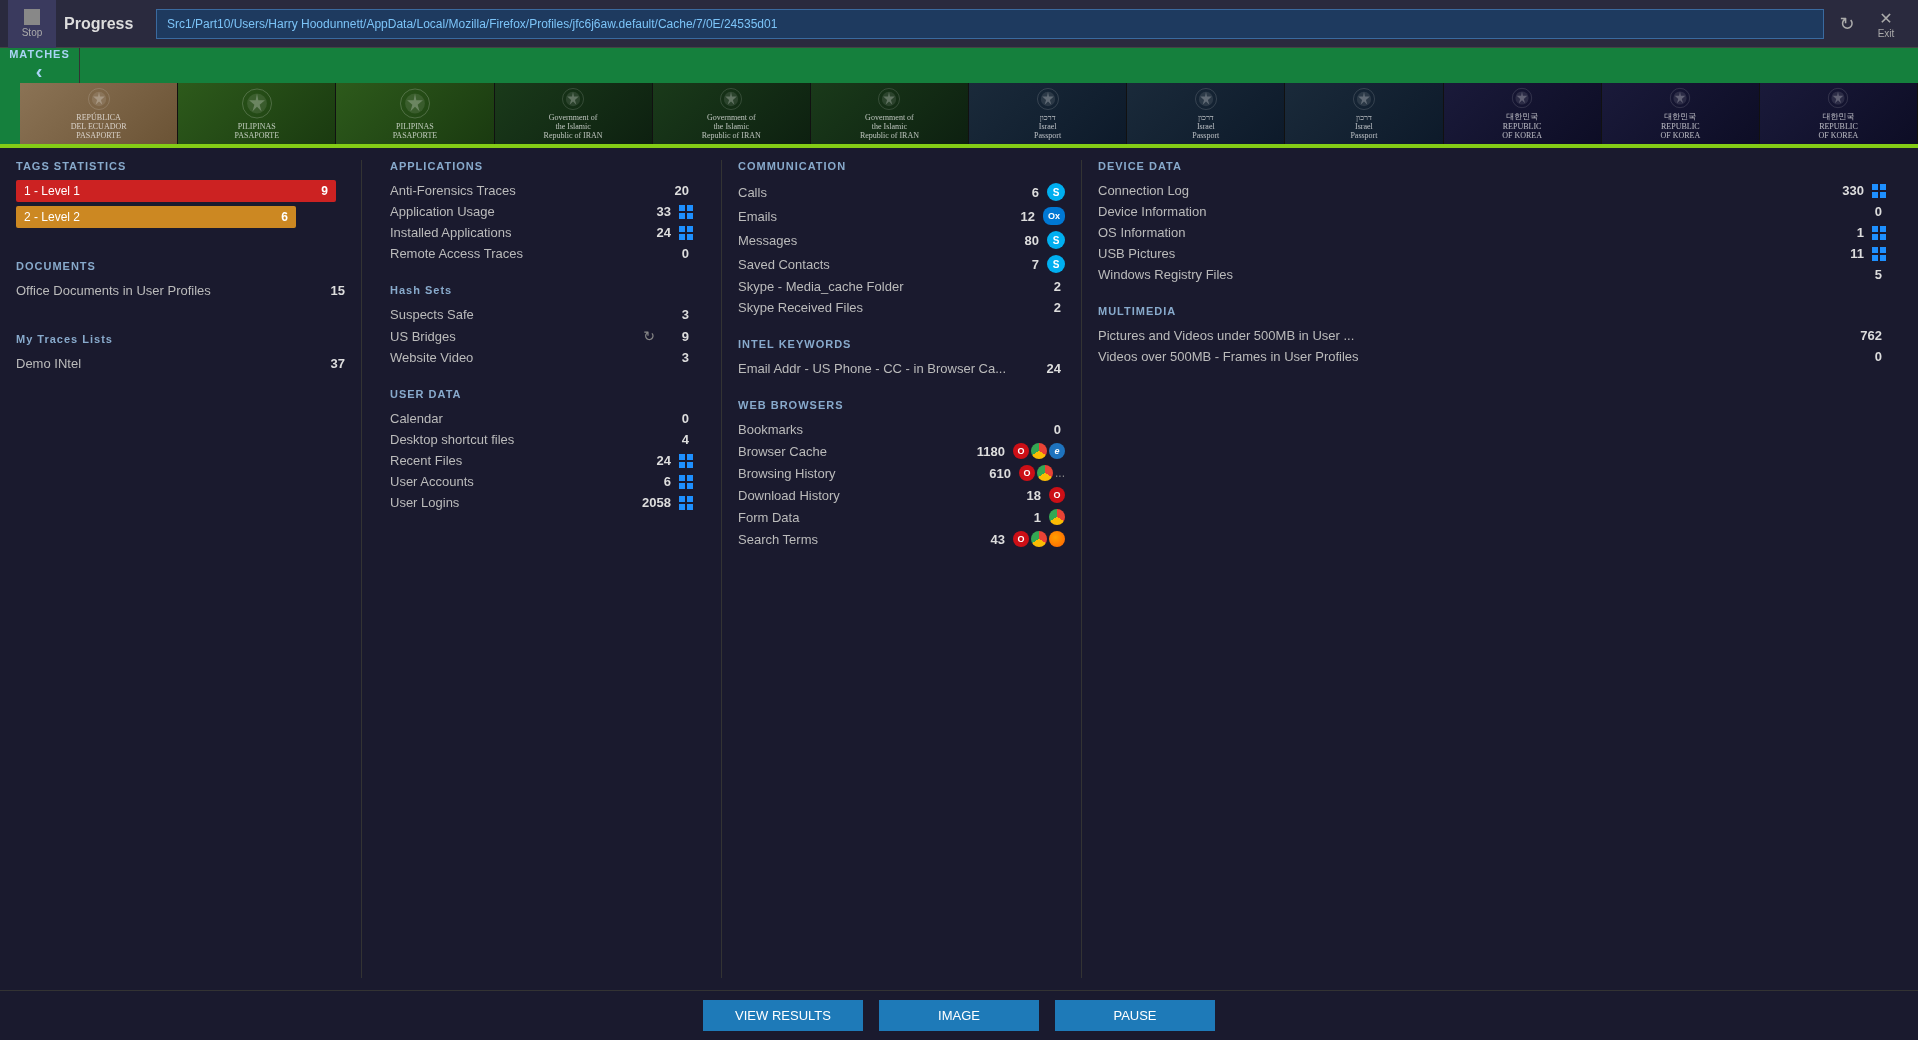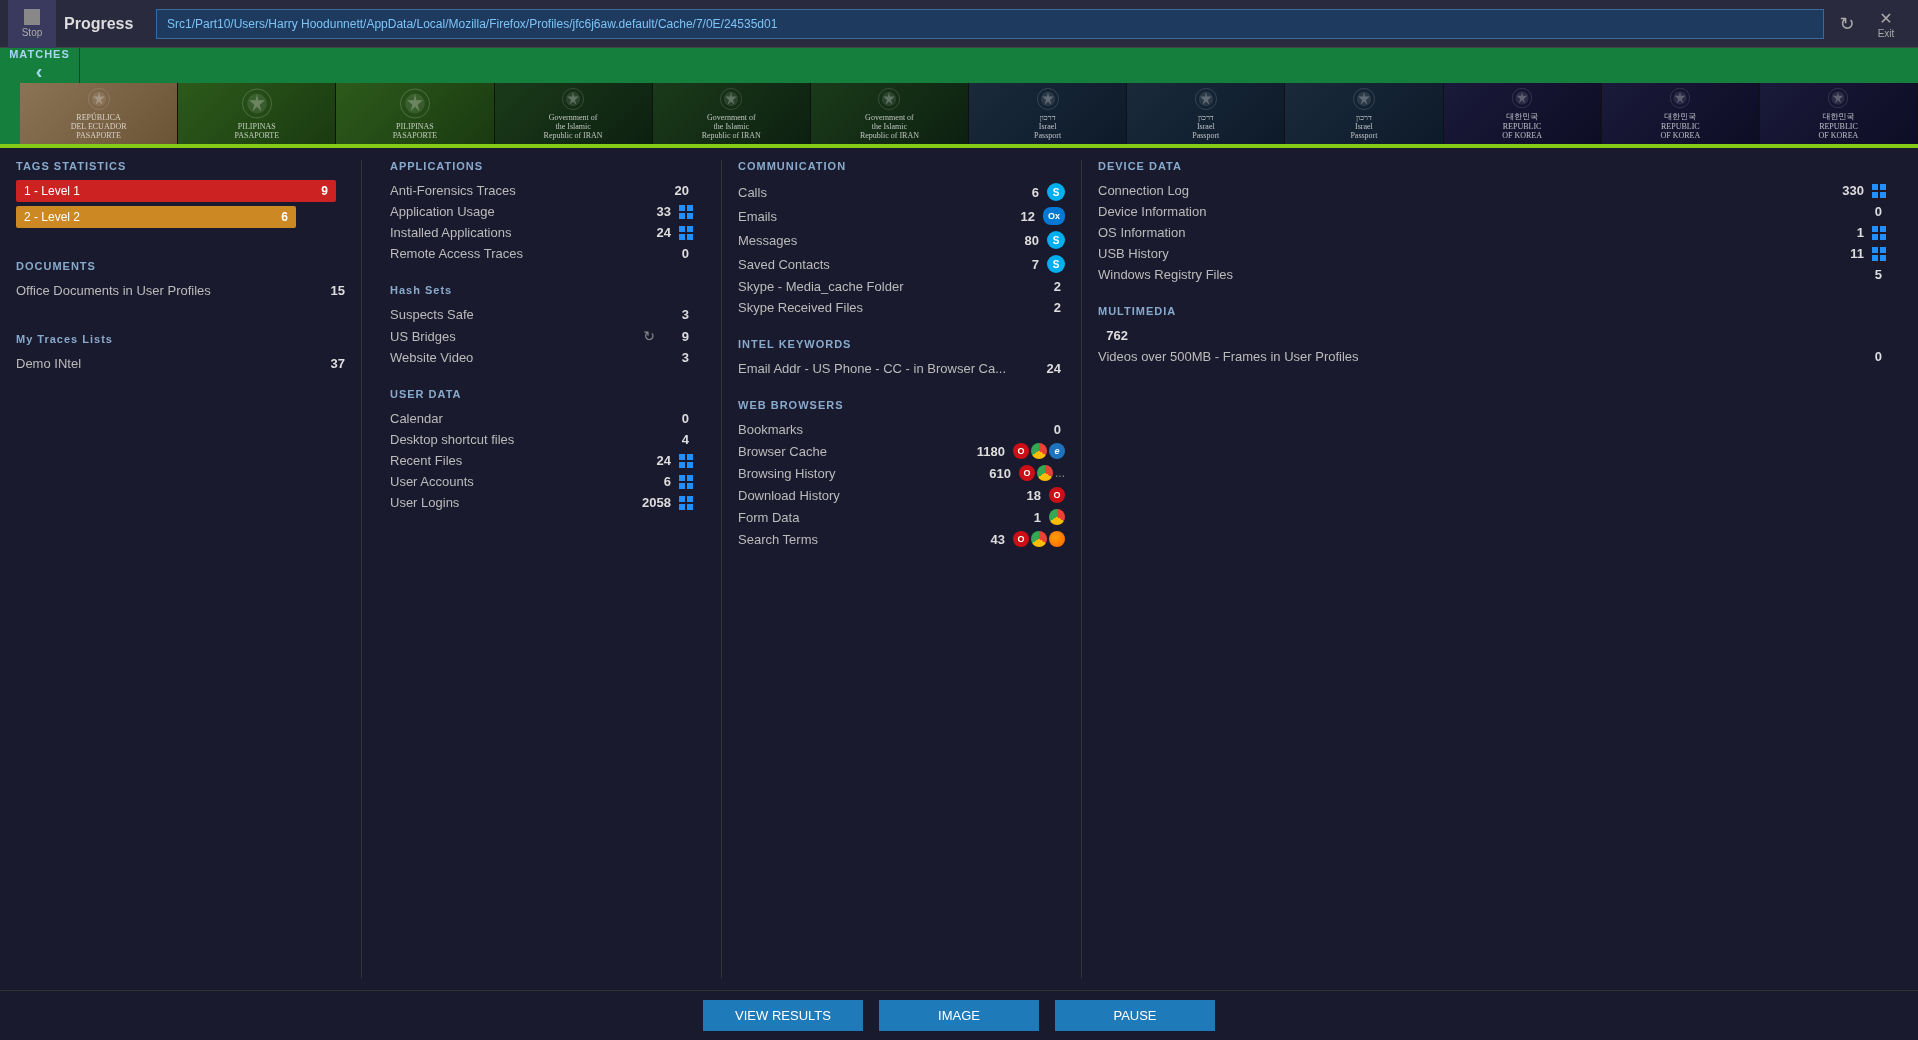--- a/index.html
+++ b/index.html
@@ -723,36 +723,37 @@
       <span class="stat-label">OS Information</span>
       <span class="stat-count">1</span>
       <span class="win-icon">
           <span></span>
           <span></span>
           <span></span>
           <span></span>
         </span>
     </div>
     <div class="stat-row icon-row">
-      <span class="stat-label">USB History</span>
+      <span class="stat-label">USB Pictures</span>
       <span class="stat-count">11</span>
       <span class="win-icon">
           <span></span>
           <span></span>
           <span></span>
           <span></span>
         </span>
     </div>
     <div class="stat-row icon-row">
       <span class="stat-label">Windows Registry Files</span>
       <span class="stat-count">5</span>
     </div>
 
     <div class="section-title" style="margin-top:20px;">MULTIMEDIA</div>
     <div class="stat-row icon-row">
+      <span class="stat-label">Pictures and Videos under 500MB in User ...</span>
       <span class="stat-count">762</span>
     </div>
     <div class="stat-row icon-row">
       <span class="stat-label">Videos over 500MB - Frames in User Profiles</span>
       <span class="stat-count">0</span>
     </div>
   </div>
 
 </div>
 

